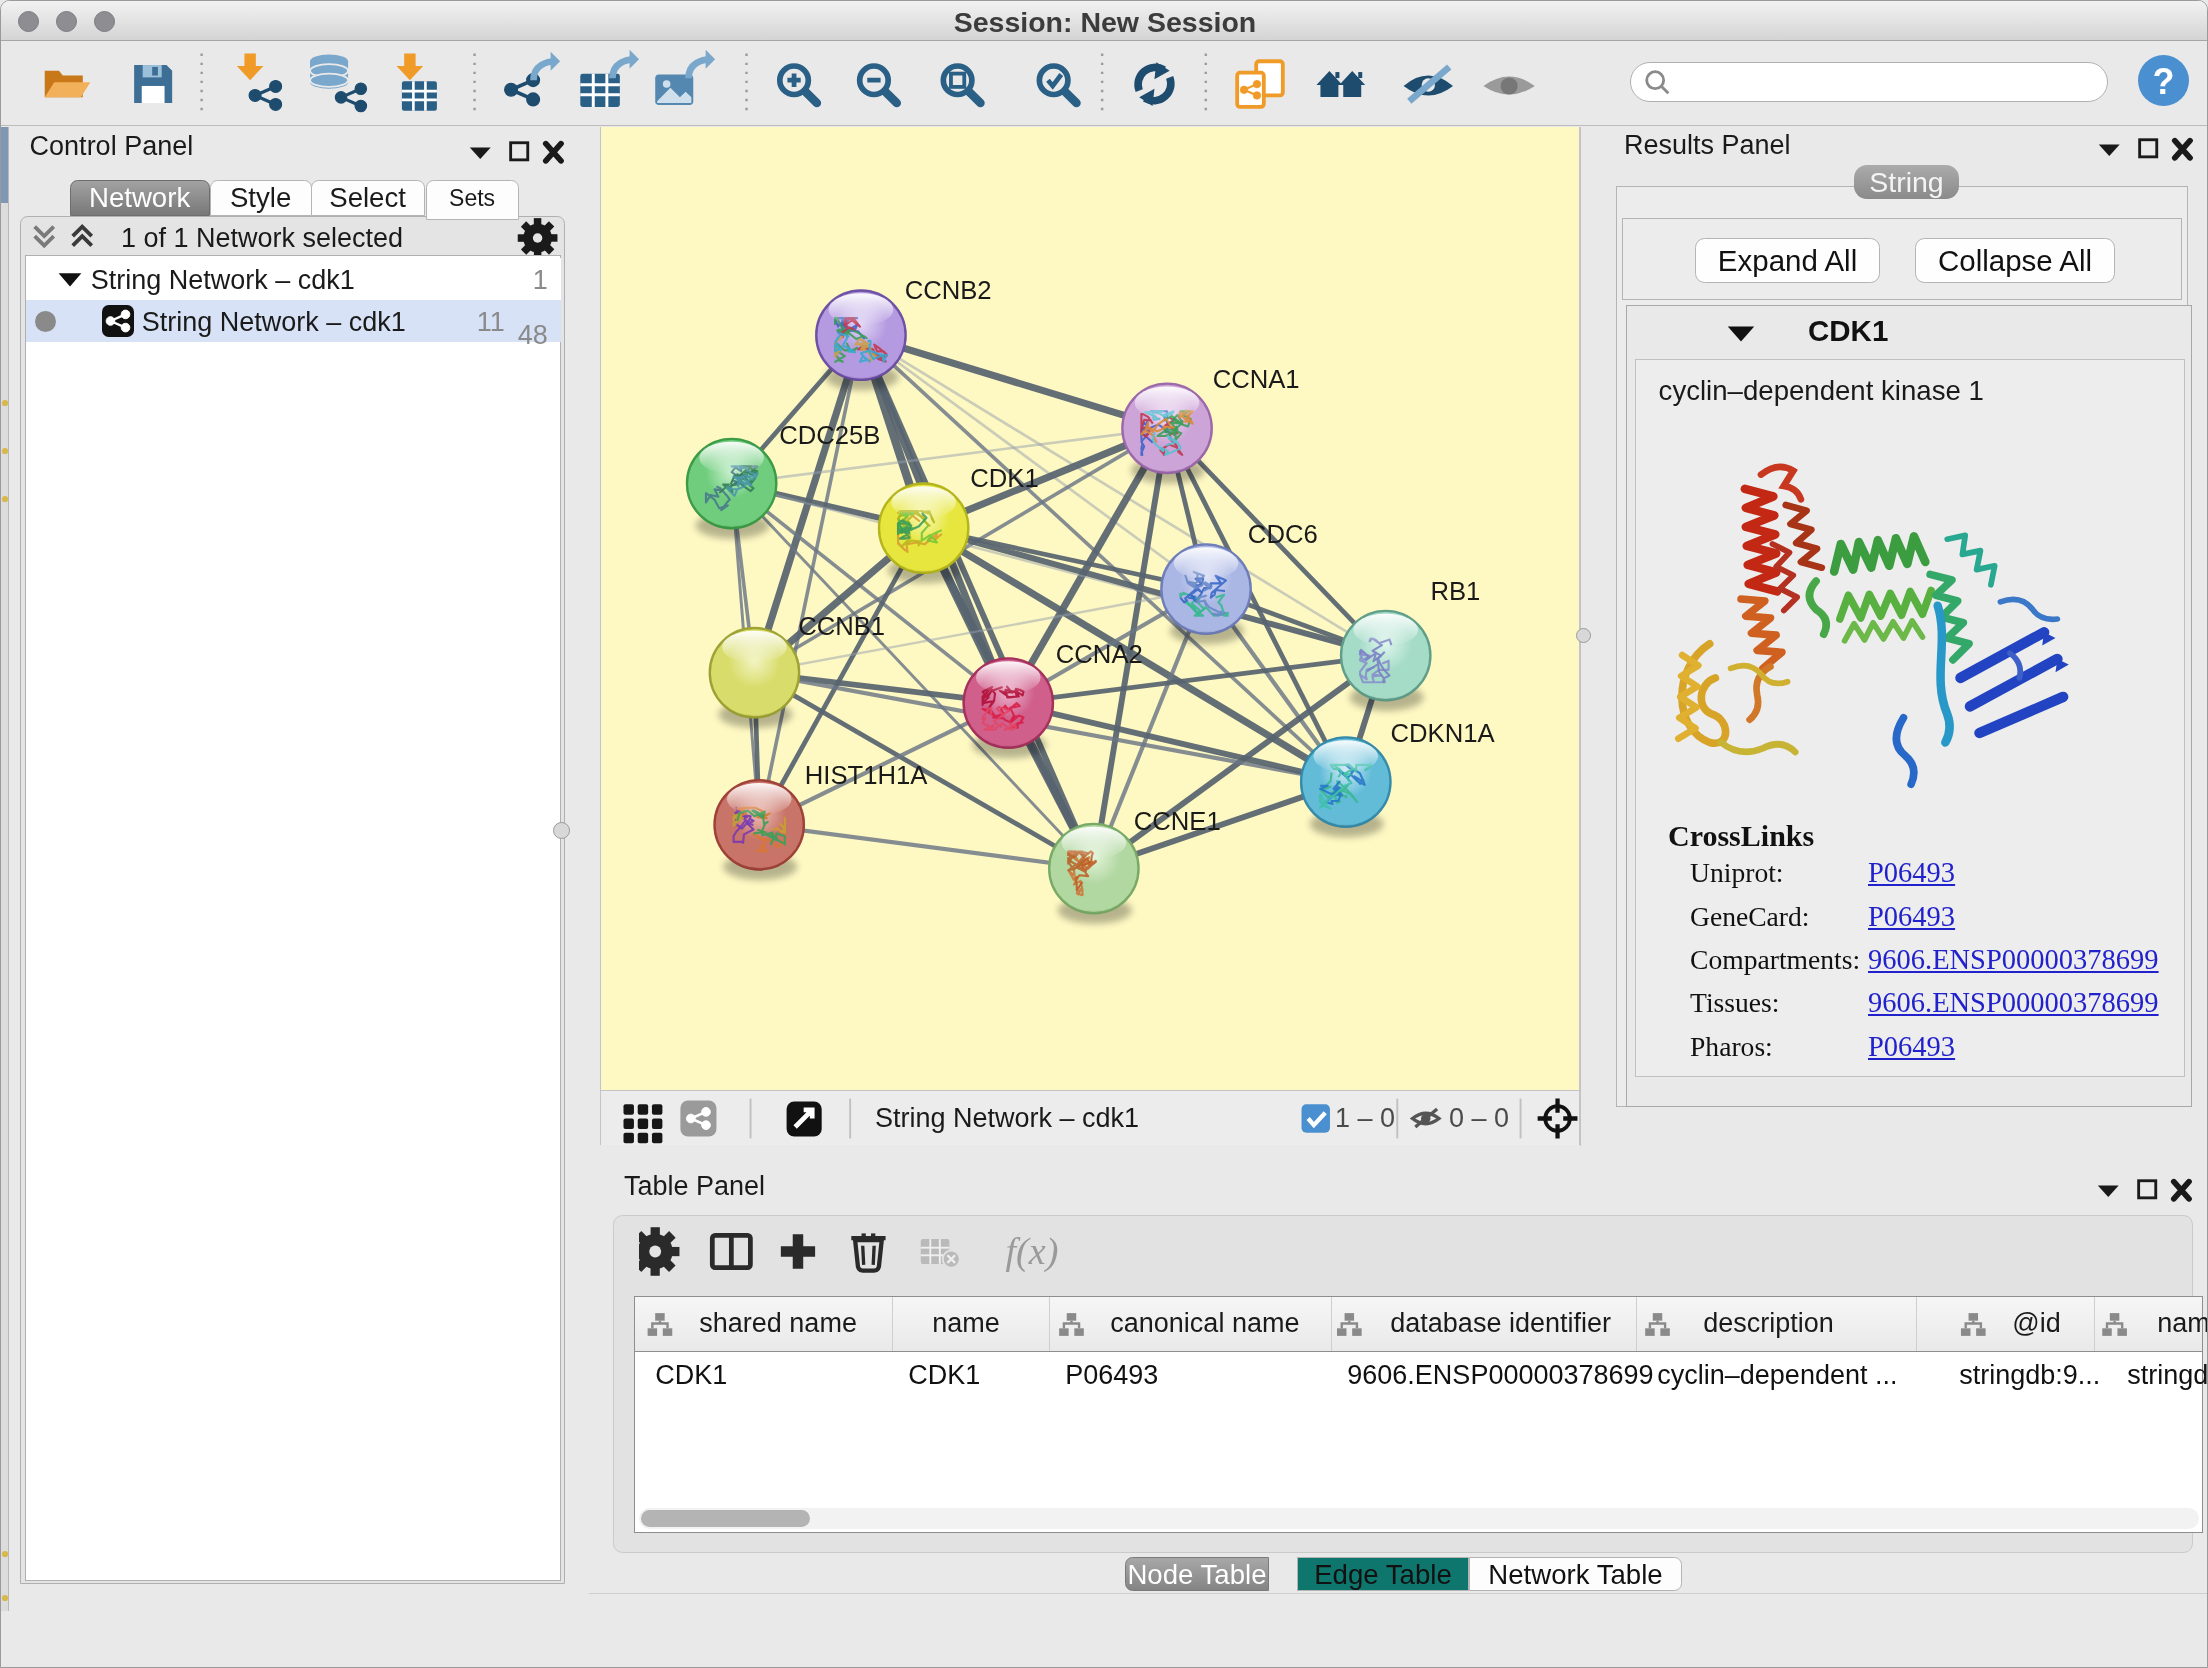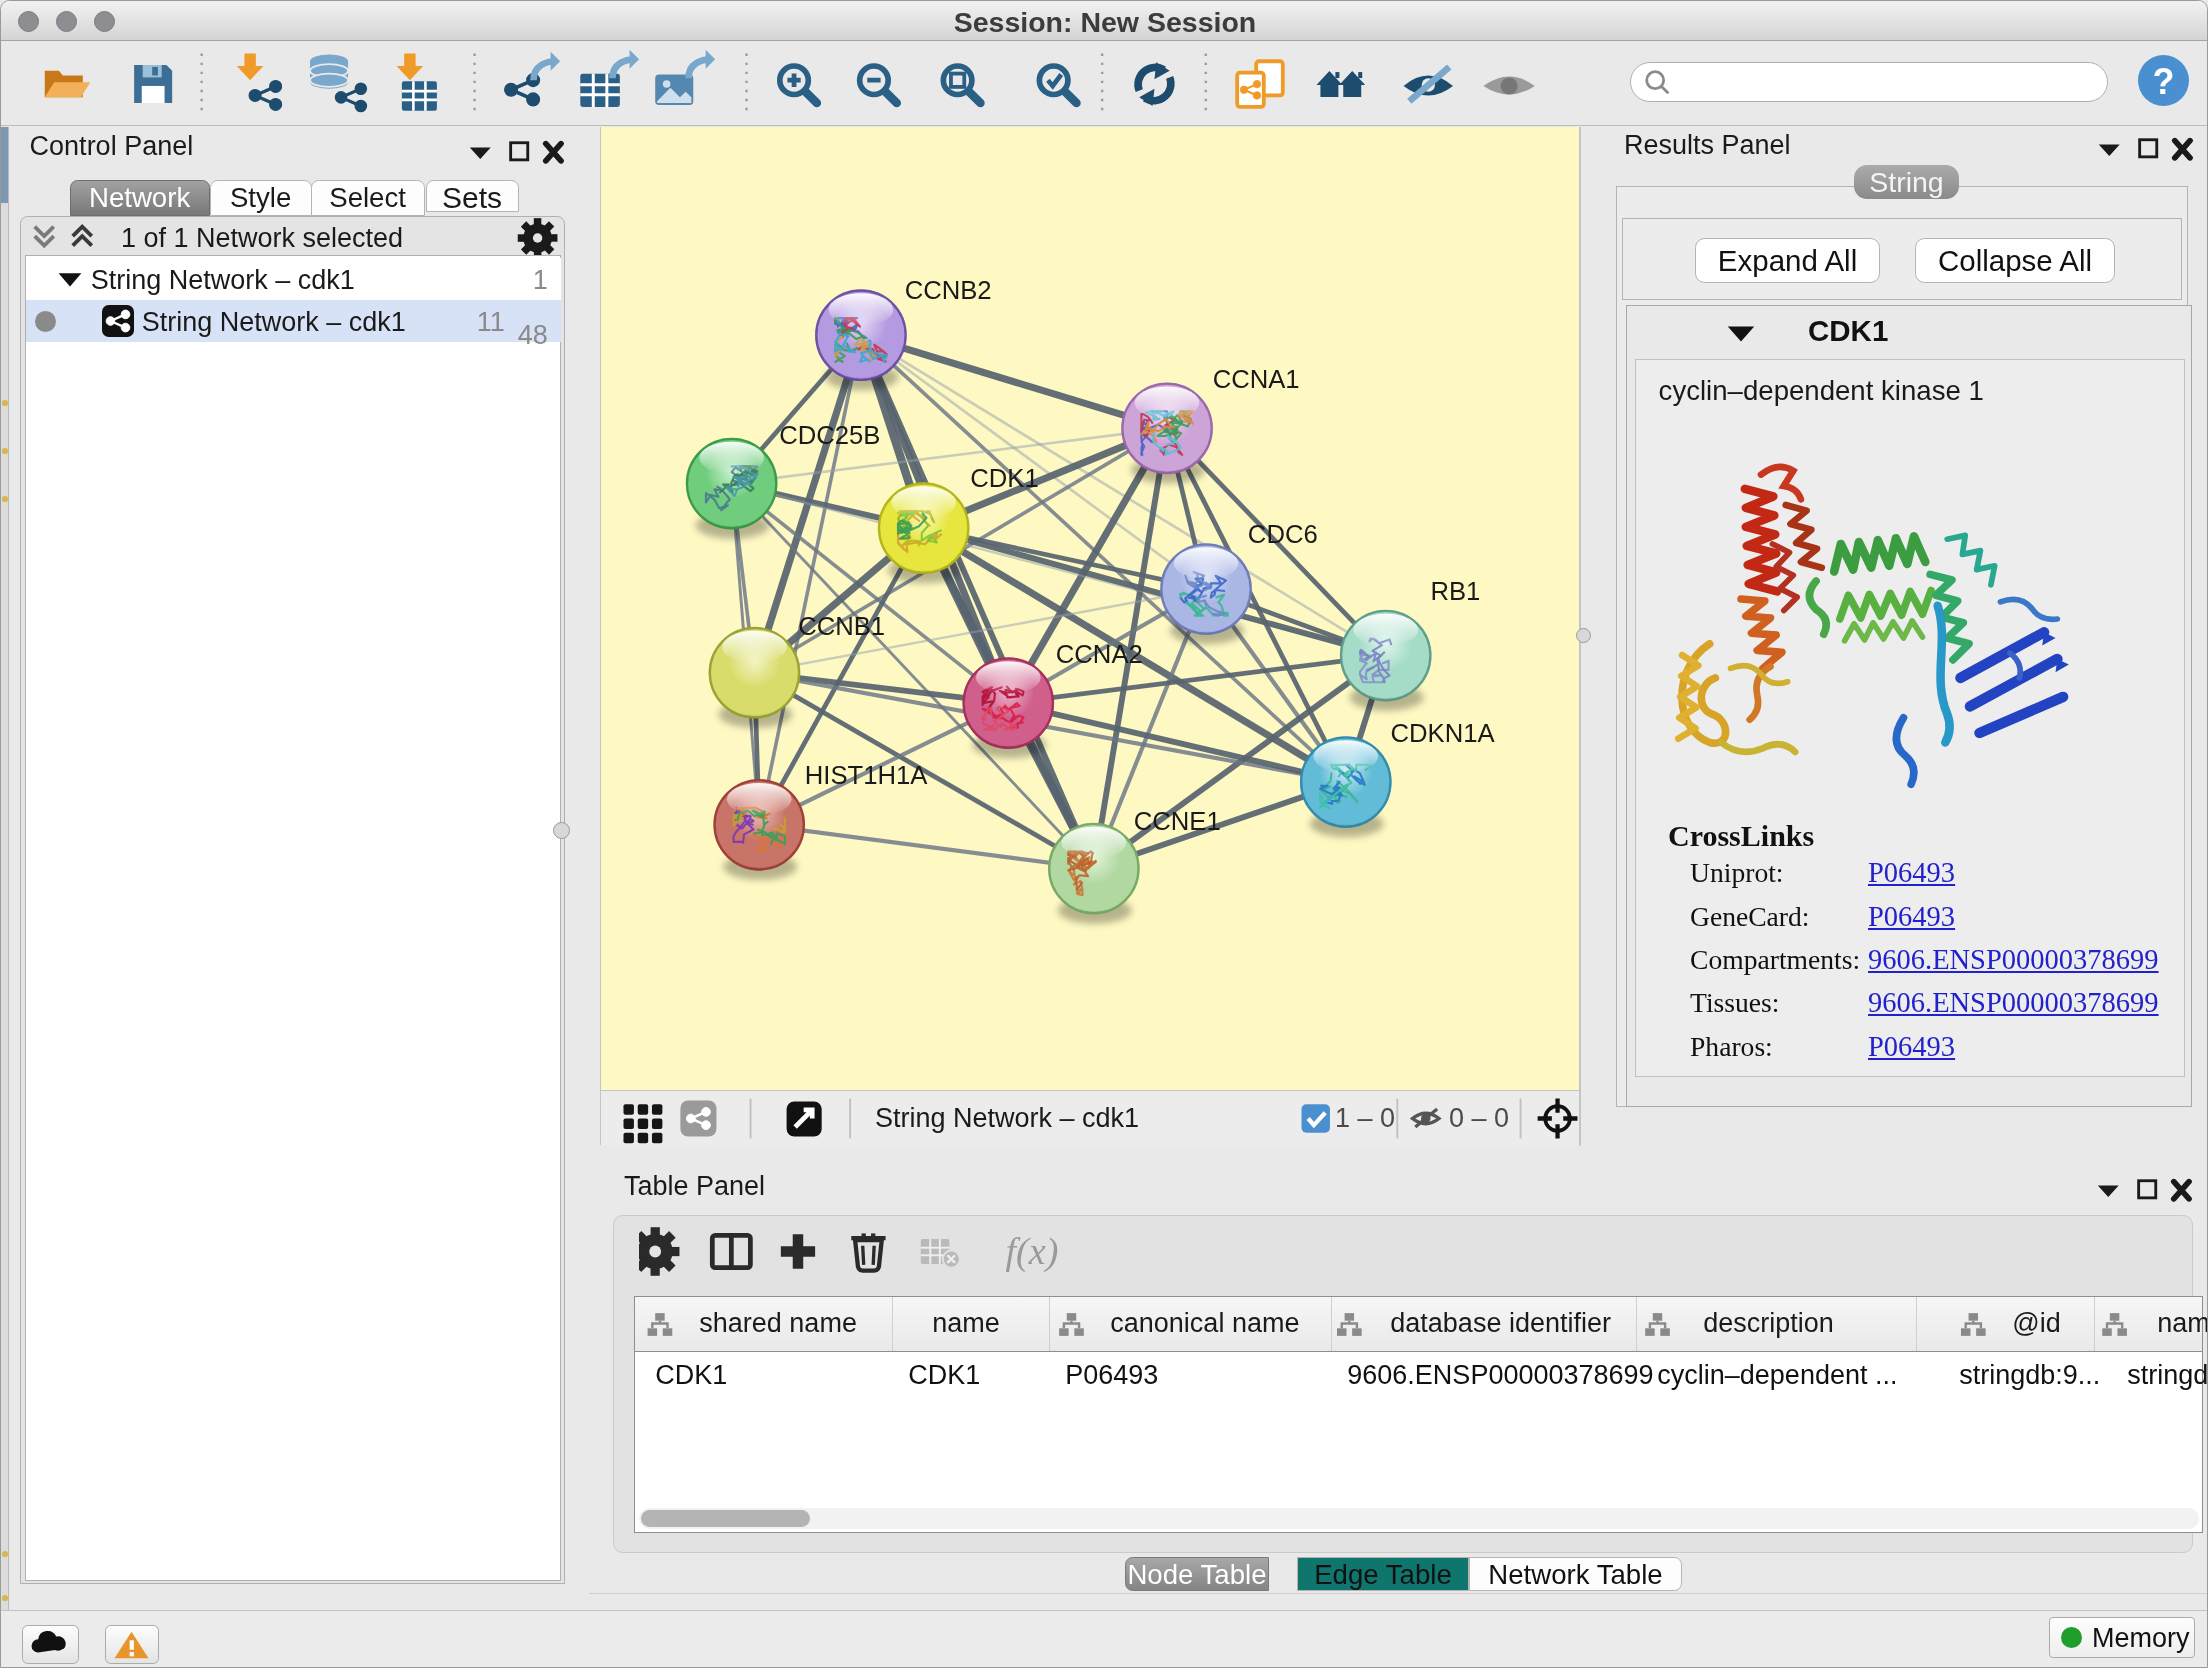--- a/index.html
+++ b/index.html
@@ -178,21 +178,21 @@
   <div class="abs panel-title" style="left:21px;top:3.8px">Control Panel</div>
   <svg width="114" height="28.5" viewBox="0 0 120 30" style="position:absolute;left:457px;top:11.4px">
         <path d="M4,10 L26,10 L15,22 Z" fill="#1a1a1a"></path>
         <rect x="47" y="5" width="18" height="18" fill="none" stroke="#1a1a1a" stroke-width="3"></rect>
         <path d="M84,6 L100,24 M100,6 L84,24" stroke="#1a1a1a" stroke-width="6" stroke-linecap="round"></path>
       </svg>
 
   <div class="abs" style="left:61px;top:53px;width:140px;height:36px;background:linear-gradient(#a2a2a2,#787878);border:1px solid #6e6e6e;border-radius:7.6px 7.6px 0 0;color:#fff;font-size:27.6px;text-align:center;line-height:34px;z-index:3">Network</div>
   <div class="abs" style="left:201px;top:53px;width:102px;height:36px;background:#fdfdfd;border:1px solid #b4b4b4;border-radius:7.6px 7.6px 0 0;color:#1a1a1a;font-size:27.6px;text-align:center;line-height:34px;z-index:3">Style</div>
   <div class="abs" style="left:302px;top:53px;width:114px;height:36px;background:#fdfdfd;border:1px solid #b4b4b4;border-radius:7.6px 7.6px 0 0;color:#1a1a1a;font-size:27.6px;text-align:center;line-height:34px;z-index:3">Select</div>
-  <div class="abs" style="left:417px;top:53px;width:93px;height:32px;background:#fdfdfd;border:1px solid #b4b4b4;border-radius:7.6px 7.6px 0 0;color:#1a1a1a;font-size:30px;text-align:center;line-height:34px;z-index:3">Sets</div>
+  <div class="abs" style="left:417px;top:53px;width:93px;height:40px;background:#fdfdfd;border:1px solid #b4b4b4;border-radius:7.6px 7.6px 0 0;color:#1a1a1a;font-size:23px;text-align:center;line-height:34px;z-index:3">Sets</div>
 
   <div class="abs" style="left:11.4px;top:89px;width:545px;height:1368px;background:#e4e4e4;border:1px solid #b0b0b0;border-radius:7.6px 7.6px 0 0">
     <svg width="114" height="38" viewBox="0 0 120 40" style="position:absolute;left:7.6px;top:1.9px">
       <path d="M6,8 L16,18 L26,8 M6,18 L16,28 L26,18" stroke="#7a7a7a" stroke-width="4" fill="none"></path>
       <path d="M46,18 L56,8 L66,18 M46,28 L56,18 L66,28" stroke="#3a3a3a" stroke-width="4" fill="none"></path>
     </svg>
     <div class="abs" style="left:0;top:5.7px;width:482px;text-align:center;font-size:27px;color:#1a1a1a">1 of 1 Network selected</div>
     <svg width="57" height="42" viewBox="0 0 60 44" style="position:absolute;left:490px;top:0px">
           <g transform="translate(28,22)">
             <rect x="-4.0" y="-20.9" width="7.9" height="9.4" transform="rotate(0)" fill="#1a1a1a"></rect>
@@ -755,34 +755,15 @@
   </div>
 
   <div class="abs" style="left:525px;top:398px;width:144px;height:34px;background:linear-gradient(#a8a8a8,#848484);border:1px solid #7a7a7a;border-radius:7.6px 0 0 7.6px;color:#fff;font-size:27.6px;text-align:center;line-height:33px">Node Table</div>
   <div class="abs" style="left:697px;top:398px;width:172px;height:34px;background:#0f766e;border:1px solid #b4b4b4;color:#111;font-size:27.6px;text-align:center;line-height:33px">Edge Table</div>
   <div class="abs" style="left:869px;top:398px;width:213px;height:34px;background:#fdfdfd;border:1px solid #b4b4b4;border-radius:0 7.6px 7.6px 0;color:#111;font-size:27.6px;text-align:center;line-height:33px">Network Table</div>
 </div>
 
 <div class="abs" style="left:1575px;top:627px;width:15px;height:15px;border-radius:50%;background:#d8d8d8;border:1px solid #9a9a9a"></div>
 <div class="abs" style="left:588px;top:1592px;width:1621px;height:1px;background:#cfcfcf"></div>
 
-<div class="abs" style="left:0;top:1609px;width:2208px;height:59px;background:#ebebeb;border-top:1px solid #c2c2c2">
-  <div class="abs" style="left:21px;top:14.3px;width:57px;height:39px;background:linear-gradient(#fdfdfd,#e4e4e4);border:1px solid #ababab;border-radius:5.7px">
-    <svg width="55" height="37" viewBox="0 0 58 39">
-          <path d="M16,28 a7,7 0 0 1 0,-14 a10,10 0 0 1 19,-3 a8,8 0 0 1 8,13 z" fill="#111"></path>
-          <circle cx="37" cy="19" r="7" fill="#111"></circle>
-        </svg>
-  </div>
-  <div class="abs" style="left:104px;top:14.3px;width:54px;height:39px;background:linear-gradient(#fdfdfd,#e4e4e4);border:1px solid #ababab;border-radius:5.7px">
-    <svg width="52" height="37" viewBox="0 0 55 39">
-          <path d="M27,6 L45,34 H9 Z" fill="#e8952e"></path>
-          <rect x="25" y="15" width="4.5" height="10" fill="#fff"></rect>
-          <rect x="25" y="27.5" width="4.5" height="4.5" fill="#fff"></rect>
-        </svg>
-  </div>
-  <div class="abs" style="left:2048px;top:5.7px;width:146px;height:41px;background:linear-gradient(#fdfdfd,#eeeeee);border:1px solid #ababab;border-radius:3.8px">
-    <div class="abs" style="left:11.4px;top:9.5px;width:21px;height:21px;border-radius:50%;background:#1f9e2c"></div>
-    <div class="abs" style="left:42px;top:5.7px;font-size:27px;color:#111">Memory</div>
-  </div>
+
 </div>
 
-</div>
-
 
 </body></html>

